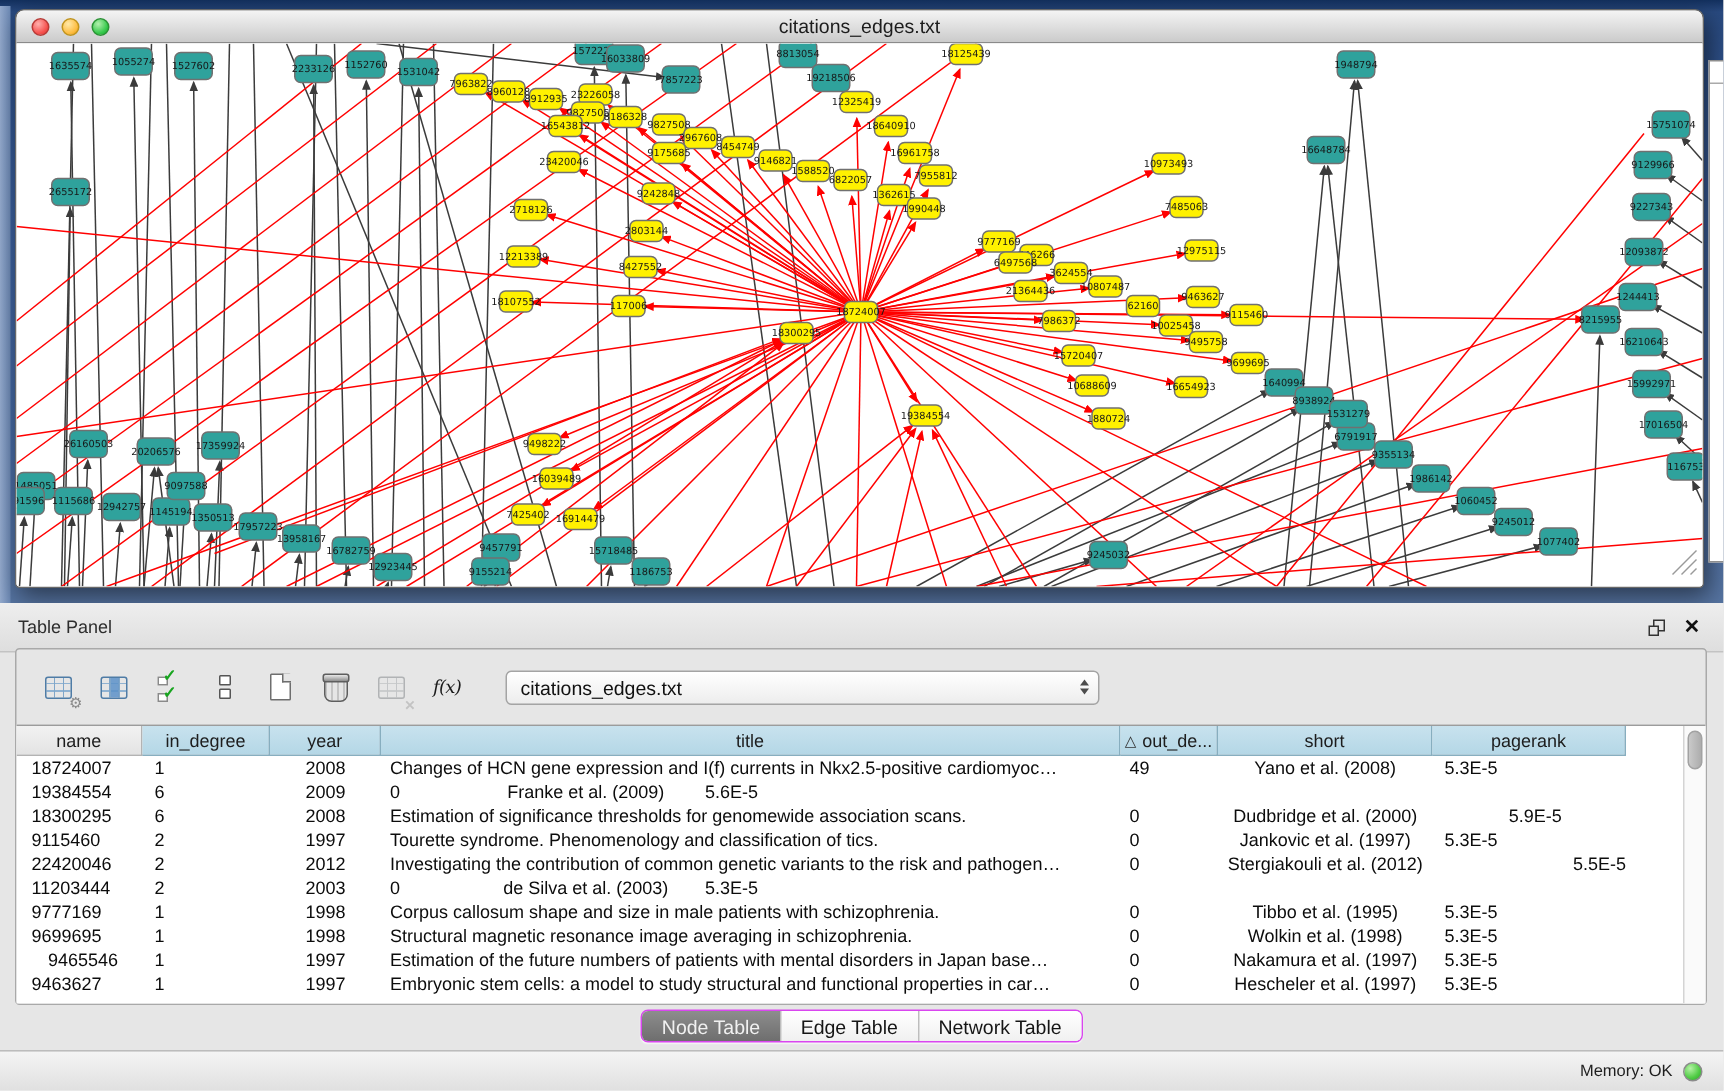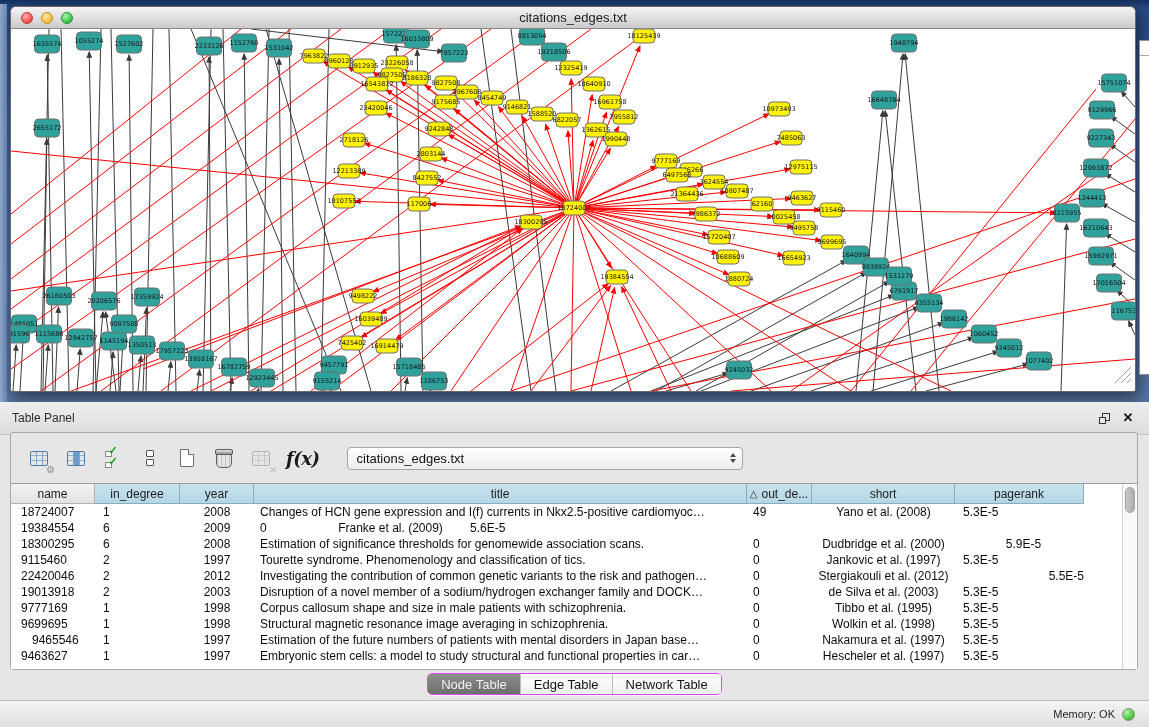--- a/index.html
+++ b/index.html
@@ -59,21 +59,21 @@
   .sqcol { display:flex; flex-direction:column; gap:2px; }
   .sq { width:8px; height:7px; border:1px solid #555; border-radius:1px; background:#fff; }
   .doc { width:14px; height:18px; background:#fff; border:1px solid #6e6e6e; border-radius:1px; position:relative; }
   .doc::after { content:""; position:absolute; right:-1px; top:-1px; width:5px; height:5px; background:#e6e6e6;
     border-left:1px solid #6e6e6e; border-bottom:1px solid #6e6e6e; }
   .trash { width:16px; height:15px; margin-top:5px; position:relative; border:1px solid #5e5e5e; border-radius:2px 2px 5px 5px;
     background:linear-gradient(90deg,#8a8a8a,#e5e5e5 35%,#9a9a9a 70%,#6f6f6f);
     background-image:repeating-linear-gradient(90deg,rgba(0,0,0,.15) 0 1px,transparent 1px 4px); }
   .trash::before { content:""; position:absolute; top:-5px; left:-2px; right:-2px; height:4px;
     background:linear-gradient(#e8e8e8,#8f8f8f); border:1px solid #5e5e5e; border-radius:2px; }
-  .fx { font-size:18px; color:#1a1a1a; font-family:"DejaVu Serif",serif; font-style:italic; letter-spacing:-0.5px;font-weight:bold; }
+  .fx { font-size:12px; color:#1a1a1a; font-family:"DejaVu Serif",serif; font-style:italic; letter-spacing:-0.5px; }
   .combo { width:396px; height:23px; margin-left:14px; border:1px solid #a4a4a4; border-radius:4px;
     background:linear-gradient(#ffffff,#ededed); display:flex; align-items:center; justify-content:space-between;
     padding:0 6px 0 9px; font-size:13px; color:#111; box-shadow:inset 0 1px 0 #fff; }
   .arrows { display:flex; flex-direction:column; gap:2px; }
   .tri-up { width:0; height:0; border-left:3.5px solid transparent; border-right:3.5px solid transparent; border-bottom:4.5px solid #4c4c4c; }
   .tri-dn { width:0; height:0; border-left:3.5px solid transparent; border-right:3.5px solid transparent; border-top:4.5px solid #4c4c4c; }
 
   
   .tablewrap { position:absolute; left:0; top:50px; right:0; bottom:0; background:#fff; border-top:1px solid #9c9c9c; overflow:hidden; }
   .thead { display:flex; height:20px; }
@@ -858,24 +858,23 @@
             <div class="trow">
               <div class="td" style="width: 84px; text-align: left; padding-left: 10px;">22420046</div>
               <div class="td" style="width: 85px; text-align: left; padding-left: 8px;">2</div>
               <div class="td" style="width: 74px; text-align: center;">2012</div>
               <div class="td" style="width: 493px; text-align: left; padding-left: 6px;">Investigating the contribution of common genetic variants to the risk and pathogen…</div>
               <div class="td" style="width: 65px; text-align: left; padding-left: 6px;">0</div>
               <div class="td" style="width: 143px; text-align: center;">Stergiakouli et al. (2012)</div>
               <div class="td" style="width: 129px; text-align: right; padding-left: 8px;">5.5E-5</div>
             </div>
             <div class="trow">
-              <div class="td" style="width: 84px; text-align: left; padding-left: 10px;">19013918</div>
+              <div class="td" style="width: 84px; text-align: left; padding-left: 10px;">11203444</div>
               <div class="td" style="width: 85px; text-align: left; padding-left: 8px;">2</div>
               <div class="td" style="width: 74px; text-align: center;">2003</div>
-              <div class="td" style="width: 493px; text-align: left; padding-left: 6px;">Disruption of a novel member of a sodium/hydrogen exchanger family and DOCK…</div>
               <div class="td" style="width: 65px; text-align: left; padding-left: 6px;">0</div>
               <div class="td" style="width: 143px; text-align: center;">de Silva et al. (2003)</div>
               <div class="td" style="width: 129px; text-align: left; padding-left: 8px;">5.3E-5</div>
             </div>
             <div class="trow">
               <div class="td" style="width: 84px; text-align: left; padding-left: 10px;">9777169</div>
               <div class="td" style="width: 85px; text-align: left; padding-left: 8px;">1</div>
               <div class="td" style="width: 74px; text-align: center;">1998</div>
               <div class="td" style="width: 493px; text-align: left; padding-left: 6px;">Corpus callosum shape and size in male patients with schizophrenia.</div>
               <div class="td" style="width: 65px; text-align: left; padding-left: 6px;">0</div>

